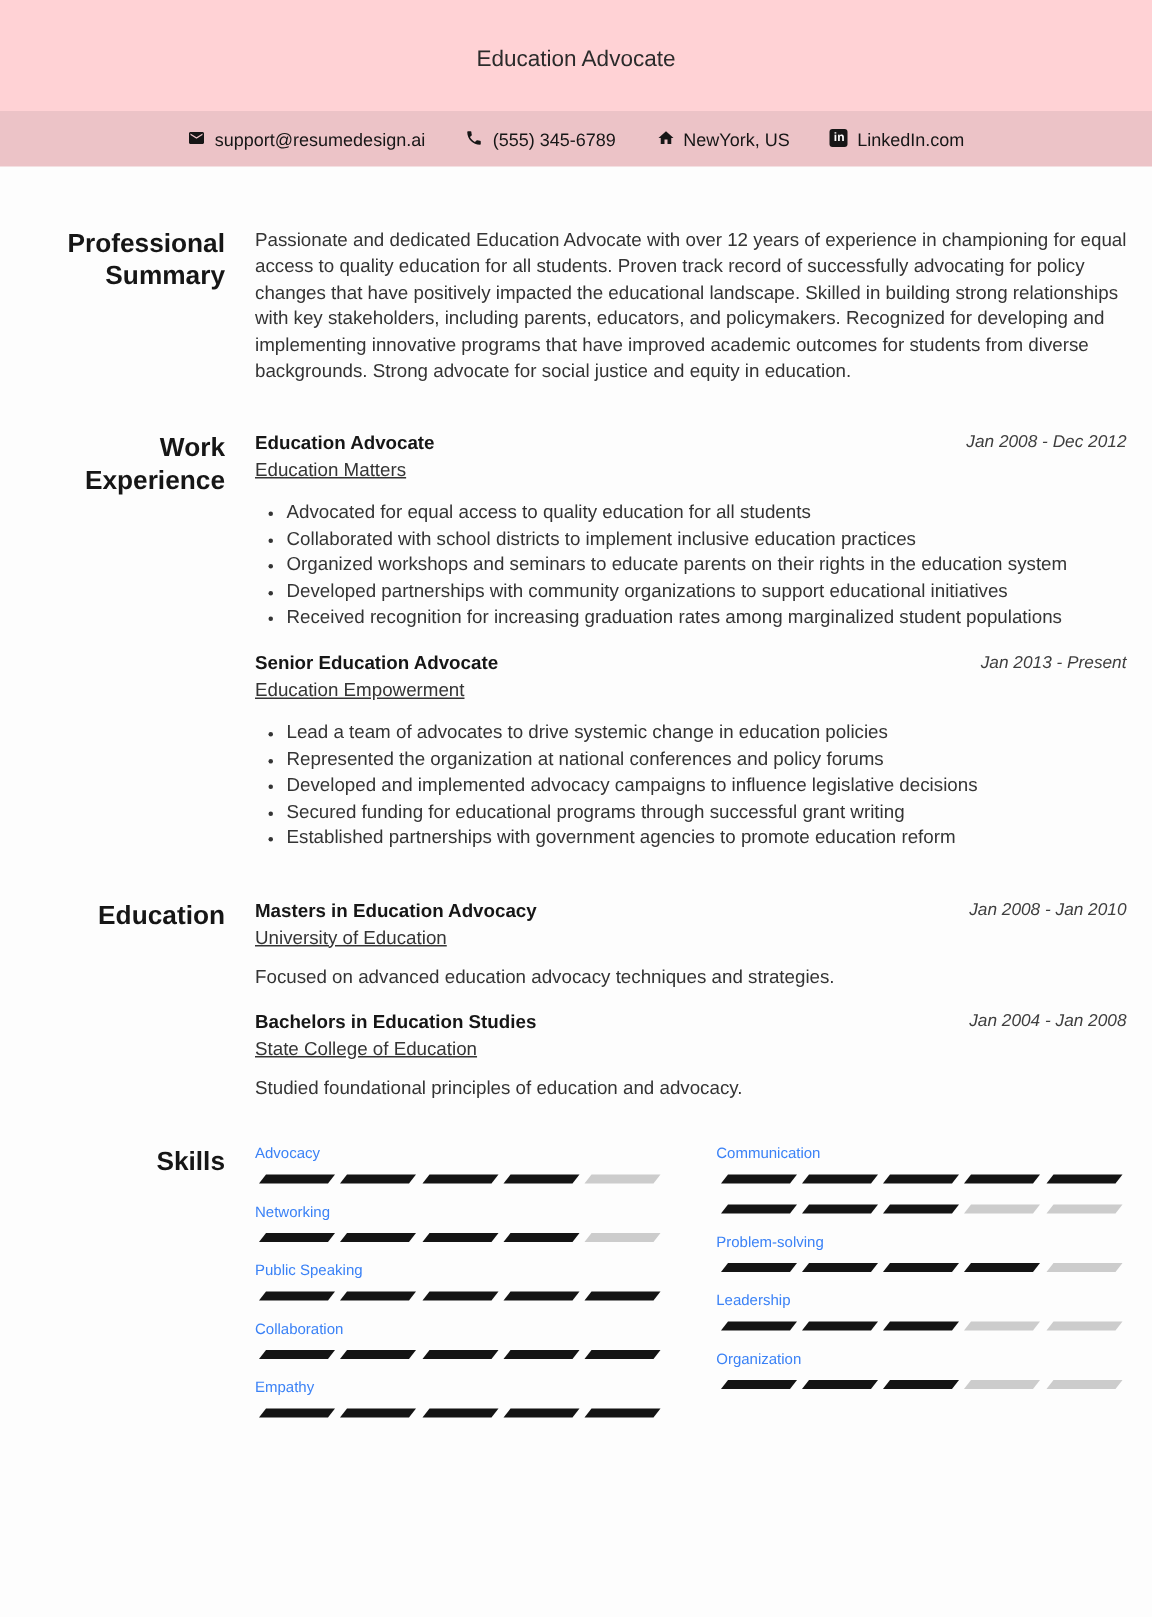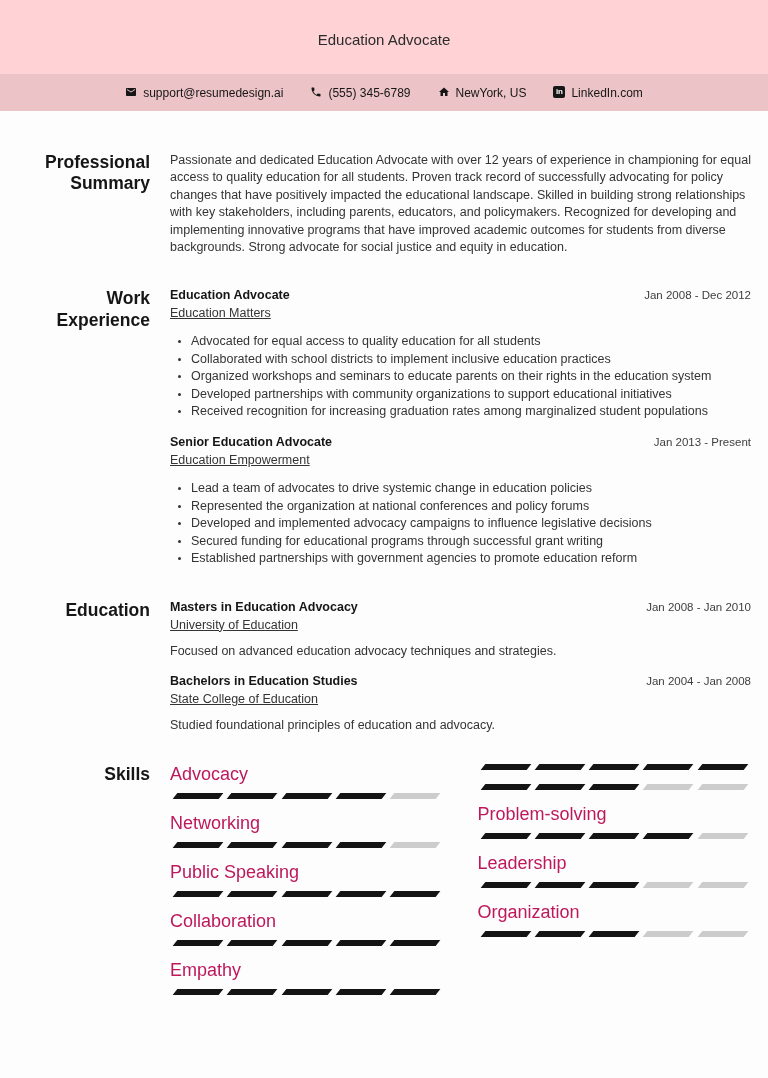--- a/index.html
+++ b/index.html
@@ -28,31 +28,31 @@
   main { padding:41px 17px 0; }
   section { display:grid; grid-template-columns:133px 1fr; column-gap:20px; margin-bottom:32px; }
   .sec-heading { text-align:right; font-size:17.5px; font-weight:700; color:#161616; line-height:1.22; }
   .body-text { font-size:12.5px; line-height:17.4px; color:#343434; }
   
   .job { margin-bottom:15px; }
   .job:last-child { margin-bottom:0; }
   .entry-header { display:flex; justify-content:space-between; align-items:flex-start; }
   .entry-title { font-size:12.5px; font-weight:700; color:#161616; }
   .entry-sub { font-size:12.5px; color:#343434; margin-top:4px;text-decoration:underline; }
-  .entry-dates { font-size:11.5px; color:#3e3e3e; white-space:nowrap; padding-top:1px; }
+  .entry-dates { font-size:11.5px; color:#3e3e3e; white-space:nowrap; padding-top:1px;font-style:italic; }
   .job ul { margin:13px 0 0; padding-left:21px; list-style:disc; }
   .job li { font-size:12.5px; line-height:17.4px; color:#343434; }
   .job li::marker { font-size:10px; color:#343434; }
   .degree { margin-bottom:16px; }
   .degree:last-child { margin-bottom:0; }
   .degree-note { font-size:12.5px; color:#343434; margin-top:12px; }
   
   .two-col { display:grid; grid-template-columns:1fr 1fr; column-gap:34px; }
   .skill-item { margin-bottom:14px; }
-  .skill-name { font-size:18px; color:#be185d; margin-bottom:8px; }
+  .skill-name { font-size:10px; color:#3b82f6; margin-bottom:8px; }
   .skill-bar { display:flex; gap:8px; height:6px; padding:0 5px; }
   .seg { flex:1; transform:skewX(-38deg); }
 </style>
 </head>
 <body>
 
 <div class="page">
 
   <header class="banner" style="background: rgb(255, 210, 213);">
     <div class="subtitle">Education Advocate</div>
@@ -210,20 +210,21 @@
                 <div class="seg" style="background: rgb(20, 20, 20);"></div>
                 <div class="seg" style="background: rgb(20, 20, 20);"></div>
                 <div class="seg" style="background: rgb(20, 20, 20);"></div>
                 <div class="seg" style="background: rgb(20, 20, 20);"></div>
                 <div class="seg" style="background: rgb(20, 20, 20);"></div>
               </div>
             </div>
           </div>
           <div>
             <div class="skill-item">
+              <div class="skill-name">Communication</div>
               <div class="skill-bar">
                 <div class="seg" style="background: rgb(20, 20, 20);"></div>
                 <div class="seg" style="background: rgb(20, 20, 20);"></div>
                 <div class="seg" style="background: rgb(20, 20, 20);"></div>
                 <div class="seg" style="background: rgb(20, 20, 20);"></div>
                 <div class="seg" style="background: rgb(20, 20, 20);"></div>
               </div>
             </div>
             <div class="skill-item">
               <div class="skill-bar">

